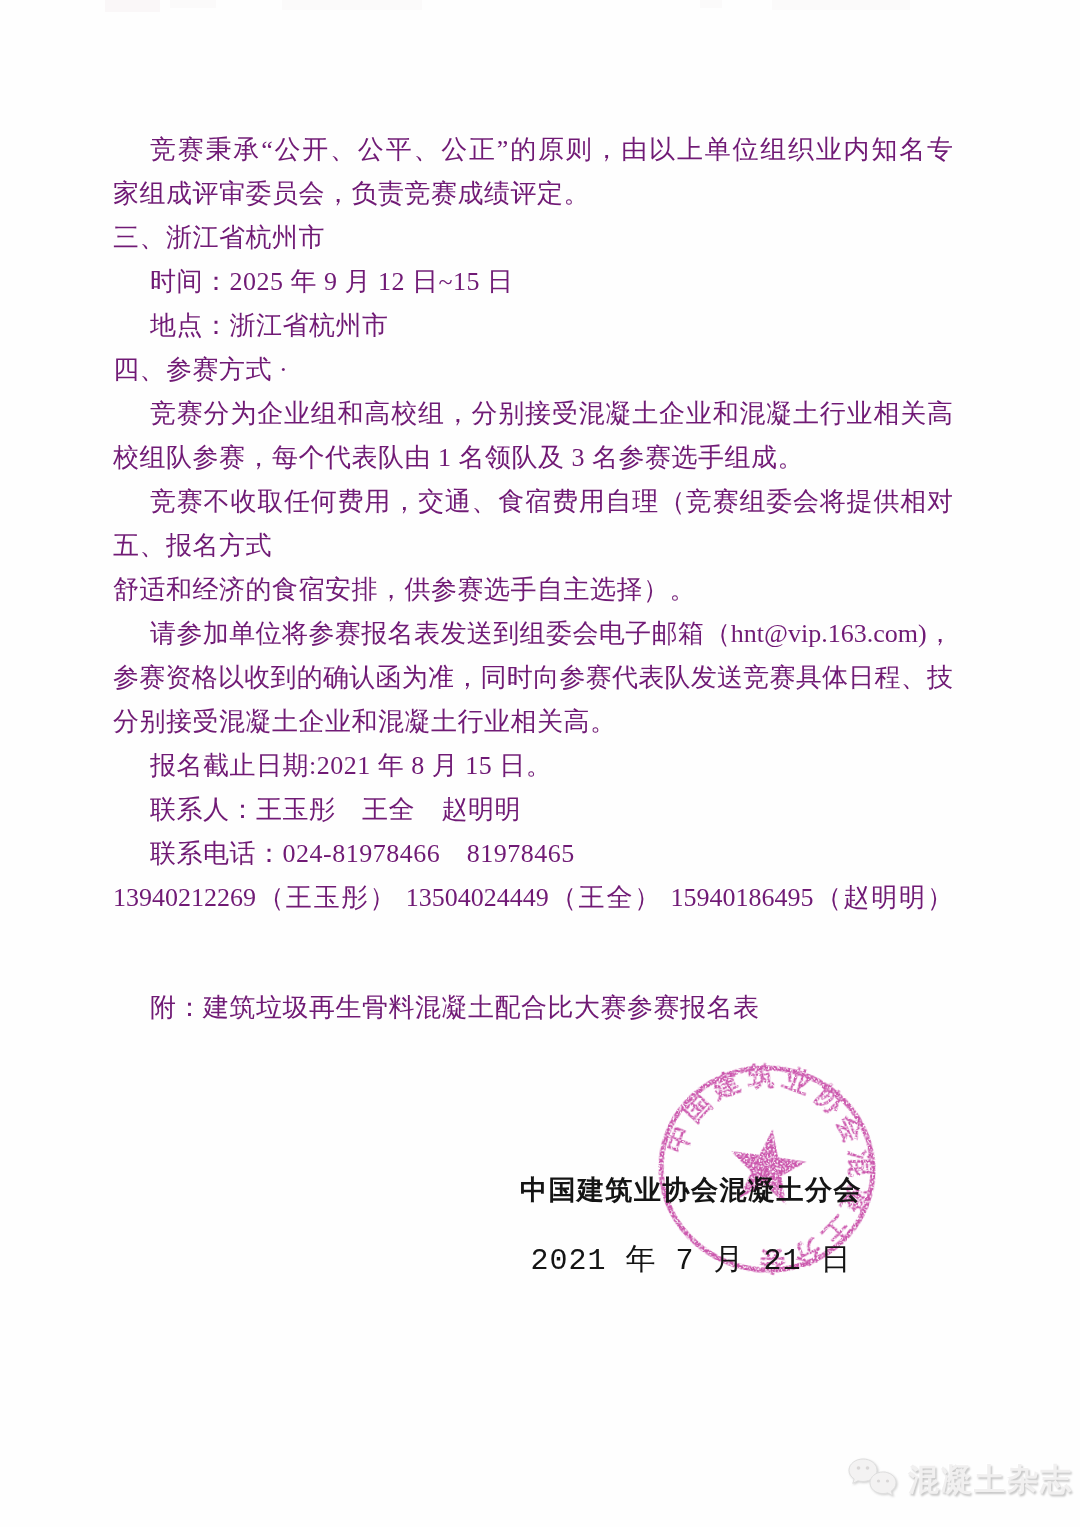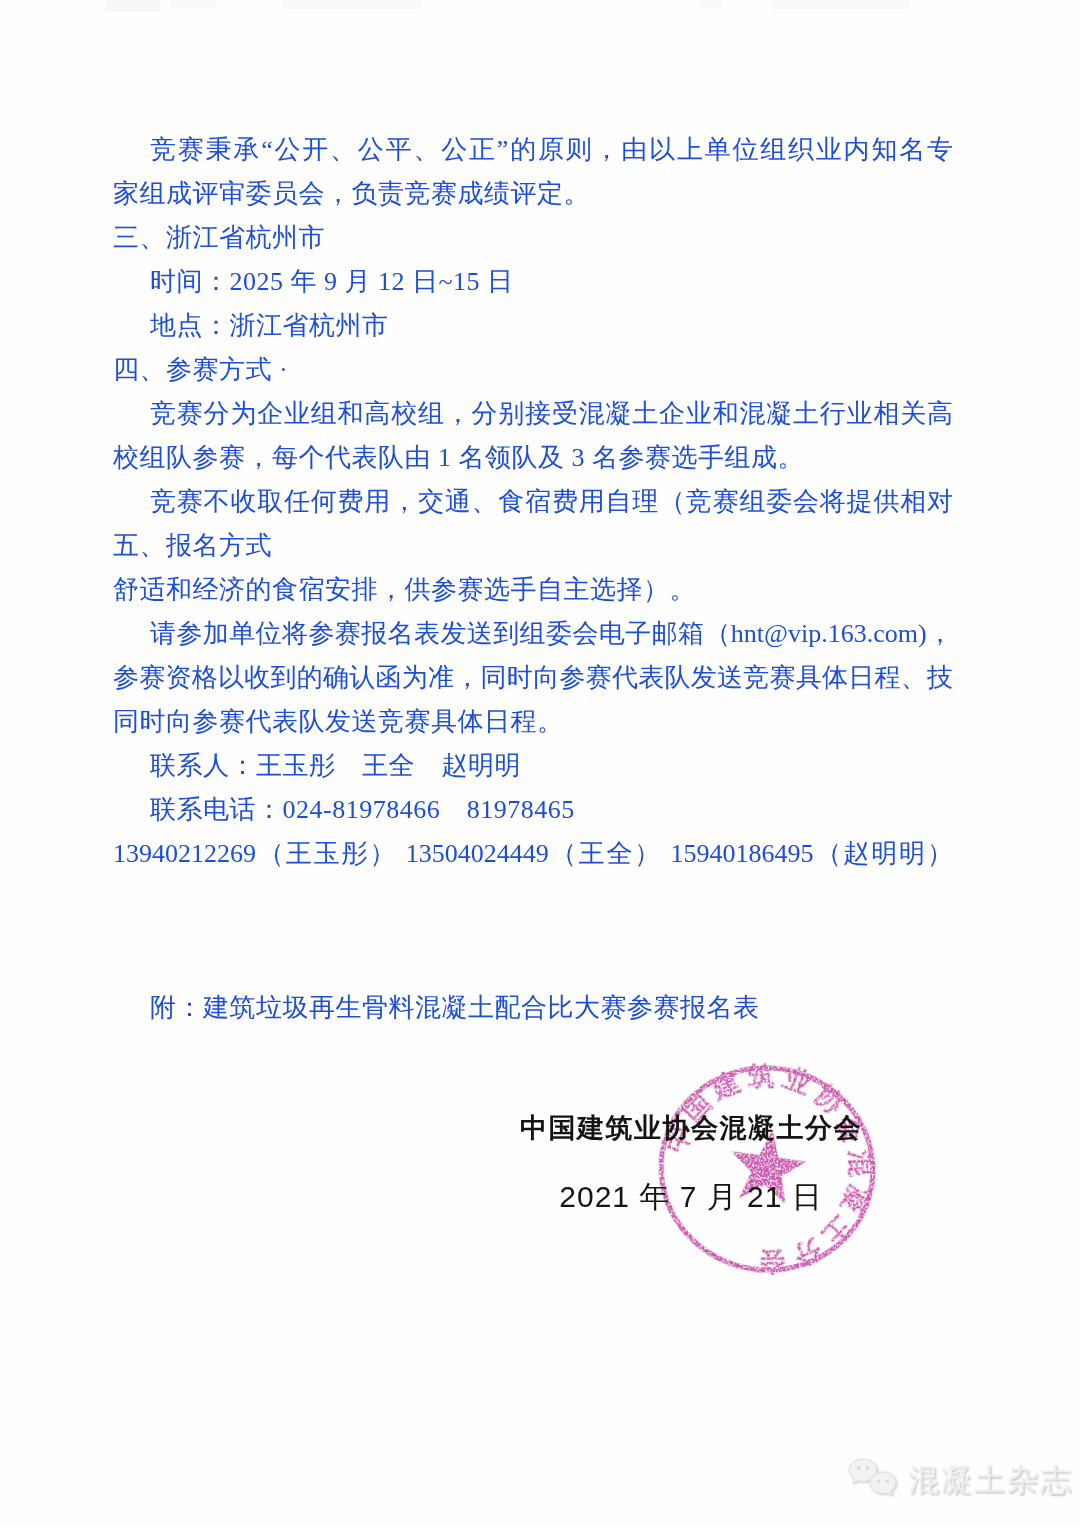--- a/index.html
+++ b/index.html
@@ -15,54 +15,54 @@
   .top-artifacts i{position:absolute;top:0;display:block;background:#f7f6f6;opacity:.55;}
   .ta1{left:105px;width:55px;height:12px;background:#f6f0f2 !important;}
   .ta2{left:170px;width:46px;height:8px;}
   .ta3{left:282px;width:140px;height:10px;}
   .ta4{left:700px;width:22px;height:8px;}
   .ta5{left:772px;width:138px;height:10px;}
 
   
   .doc-body{
     position:absolute;left:113px;top:128px;width:840px;
-    color:#1d4ed8;font-size:26px;
+    color:#701a75;font-size:26px;
   }
   .line{height:44px;line-height:44px;white-space:pre;letter-spacing:.5px;}
   .line.indent{padding-left:37px;}
   .line.justify{
     white-space:normal;
     text-align:justify;text-align-last:justify;
     text-justify:inter-character;
     letter-spacing:0;
   }
   .attachment-line{
     height:44px;line-height:44px;margin-top:34px;padding-left:37px;
     white-space:pre;letter-spacing:.5px;
   }
 
   
   .signature-block{
-    position:absolute;left:441px;top:1112px;width:500px;text-align:center;
-    font-family:Liberation Sans, sans-serif;color:#141414;
+    position:absolute;left:441px;top:1176px;width:500px;text-align:center;
+    font-family:Liberation Mono, monospace;color:#141414;
   }
   .sig-org{font-size:27px;font-weight:bold;letter-spacing:1.5px;line-height:32px;}
   .sig-date{margin-top:37px;font-size:30px;letter-spacing:1px;line-height:32px;}
 
   
   .stamp{position:absolute;left:647px;top:1054px;width:240px;height:230px;}
 
   
   .watermark{
     position:absolute;left:846px;top:1452px;height:56px;
     display:flex;align-items:center;gap:8px;
   }
   .wm-label{
     font-family:"Liberation Sans","DejaVu Sans",sans-serif;
-    font-size:31px;font-weight:normal;color:#f1f0f0;letter-spacing:2px;
+    font-size:31px;font-weight:bold;color:#f1f0f0;letter-spacing:2px;
     text-shadow:1.5px 1.5px 2px #c7c7c7, -1px -1px 1px #ffffff;
     white-space:nowrap;
   }
   .wm-icon{filter:drop-shadow(1px 1px 1px rgba(170,170,170,.55));}
 </style>
 </head>
 <body>
 
 <div class="page">
 
@@ -82,21 +82,22 @@
       <div class="line indent">时间：2025 年 9 月 12 日~15 日</div>
       <div class="line indent">地点：浙江省杭州市</div>
       <div class="line">四、参赛方式 ·</div>
       <div class="line indent justify">竞赛分为企业组和高校组，分别接受混凝土企业和混凝土行业相关高</div>
       <div class="line">校组队参赛，每个代表队由 1 名领队及 3 名参赛选手组成。</div>
       <div class="line indent justify">竞赛不收取任何费用，交通、食宿费用自理（竞赛组委会将提供相对</div>
       <div class="line">五、报名方式</div>
       <div class="line">舒适和经济的食宿安排，供参赛选手自主选择）。</div>
       <div class="line indent justify">请参加单位将参赛报名表发送到组委会电子邮箱（hnt@vip.163.com)，</div>
       <div class="line justify">参赛资格以收到的确认函为准，同时向参赛代表队发送竞赛具体日程、技</div>
-      <div class="line">同时向参赛代表队发送竞赛具体日程。</div>
+      <div class="line">分别接受混凝土企业和混凝土行业相关高。</div>
+      <div class="line indent">报名截止日期:2021 年 8 月 15 日。</div>
       <div class="line indent">联系人：王玉彤　王全　赵明明</div>
       <div class="line indent">联系电话：024-81978466　81978465</div>
       <div class="line justify">13940212269（王玉彤） 13504024449（王全） 15940186495（赵明明）</div>
     </div>
 
   <div class="doc-body" style="top:986px">
     <div class="attachment-line" style="margin-top:0">附：建筑垃圾再生骨料混凝土配合比大赛参赛报名表</div>
   </div>
 
   <svg class="stamp" viewBox="0 0 240 230">

